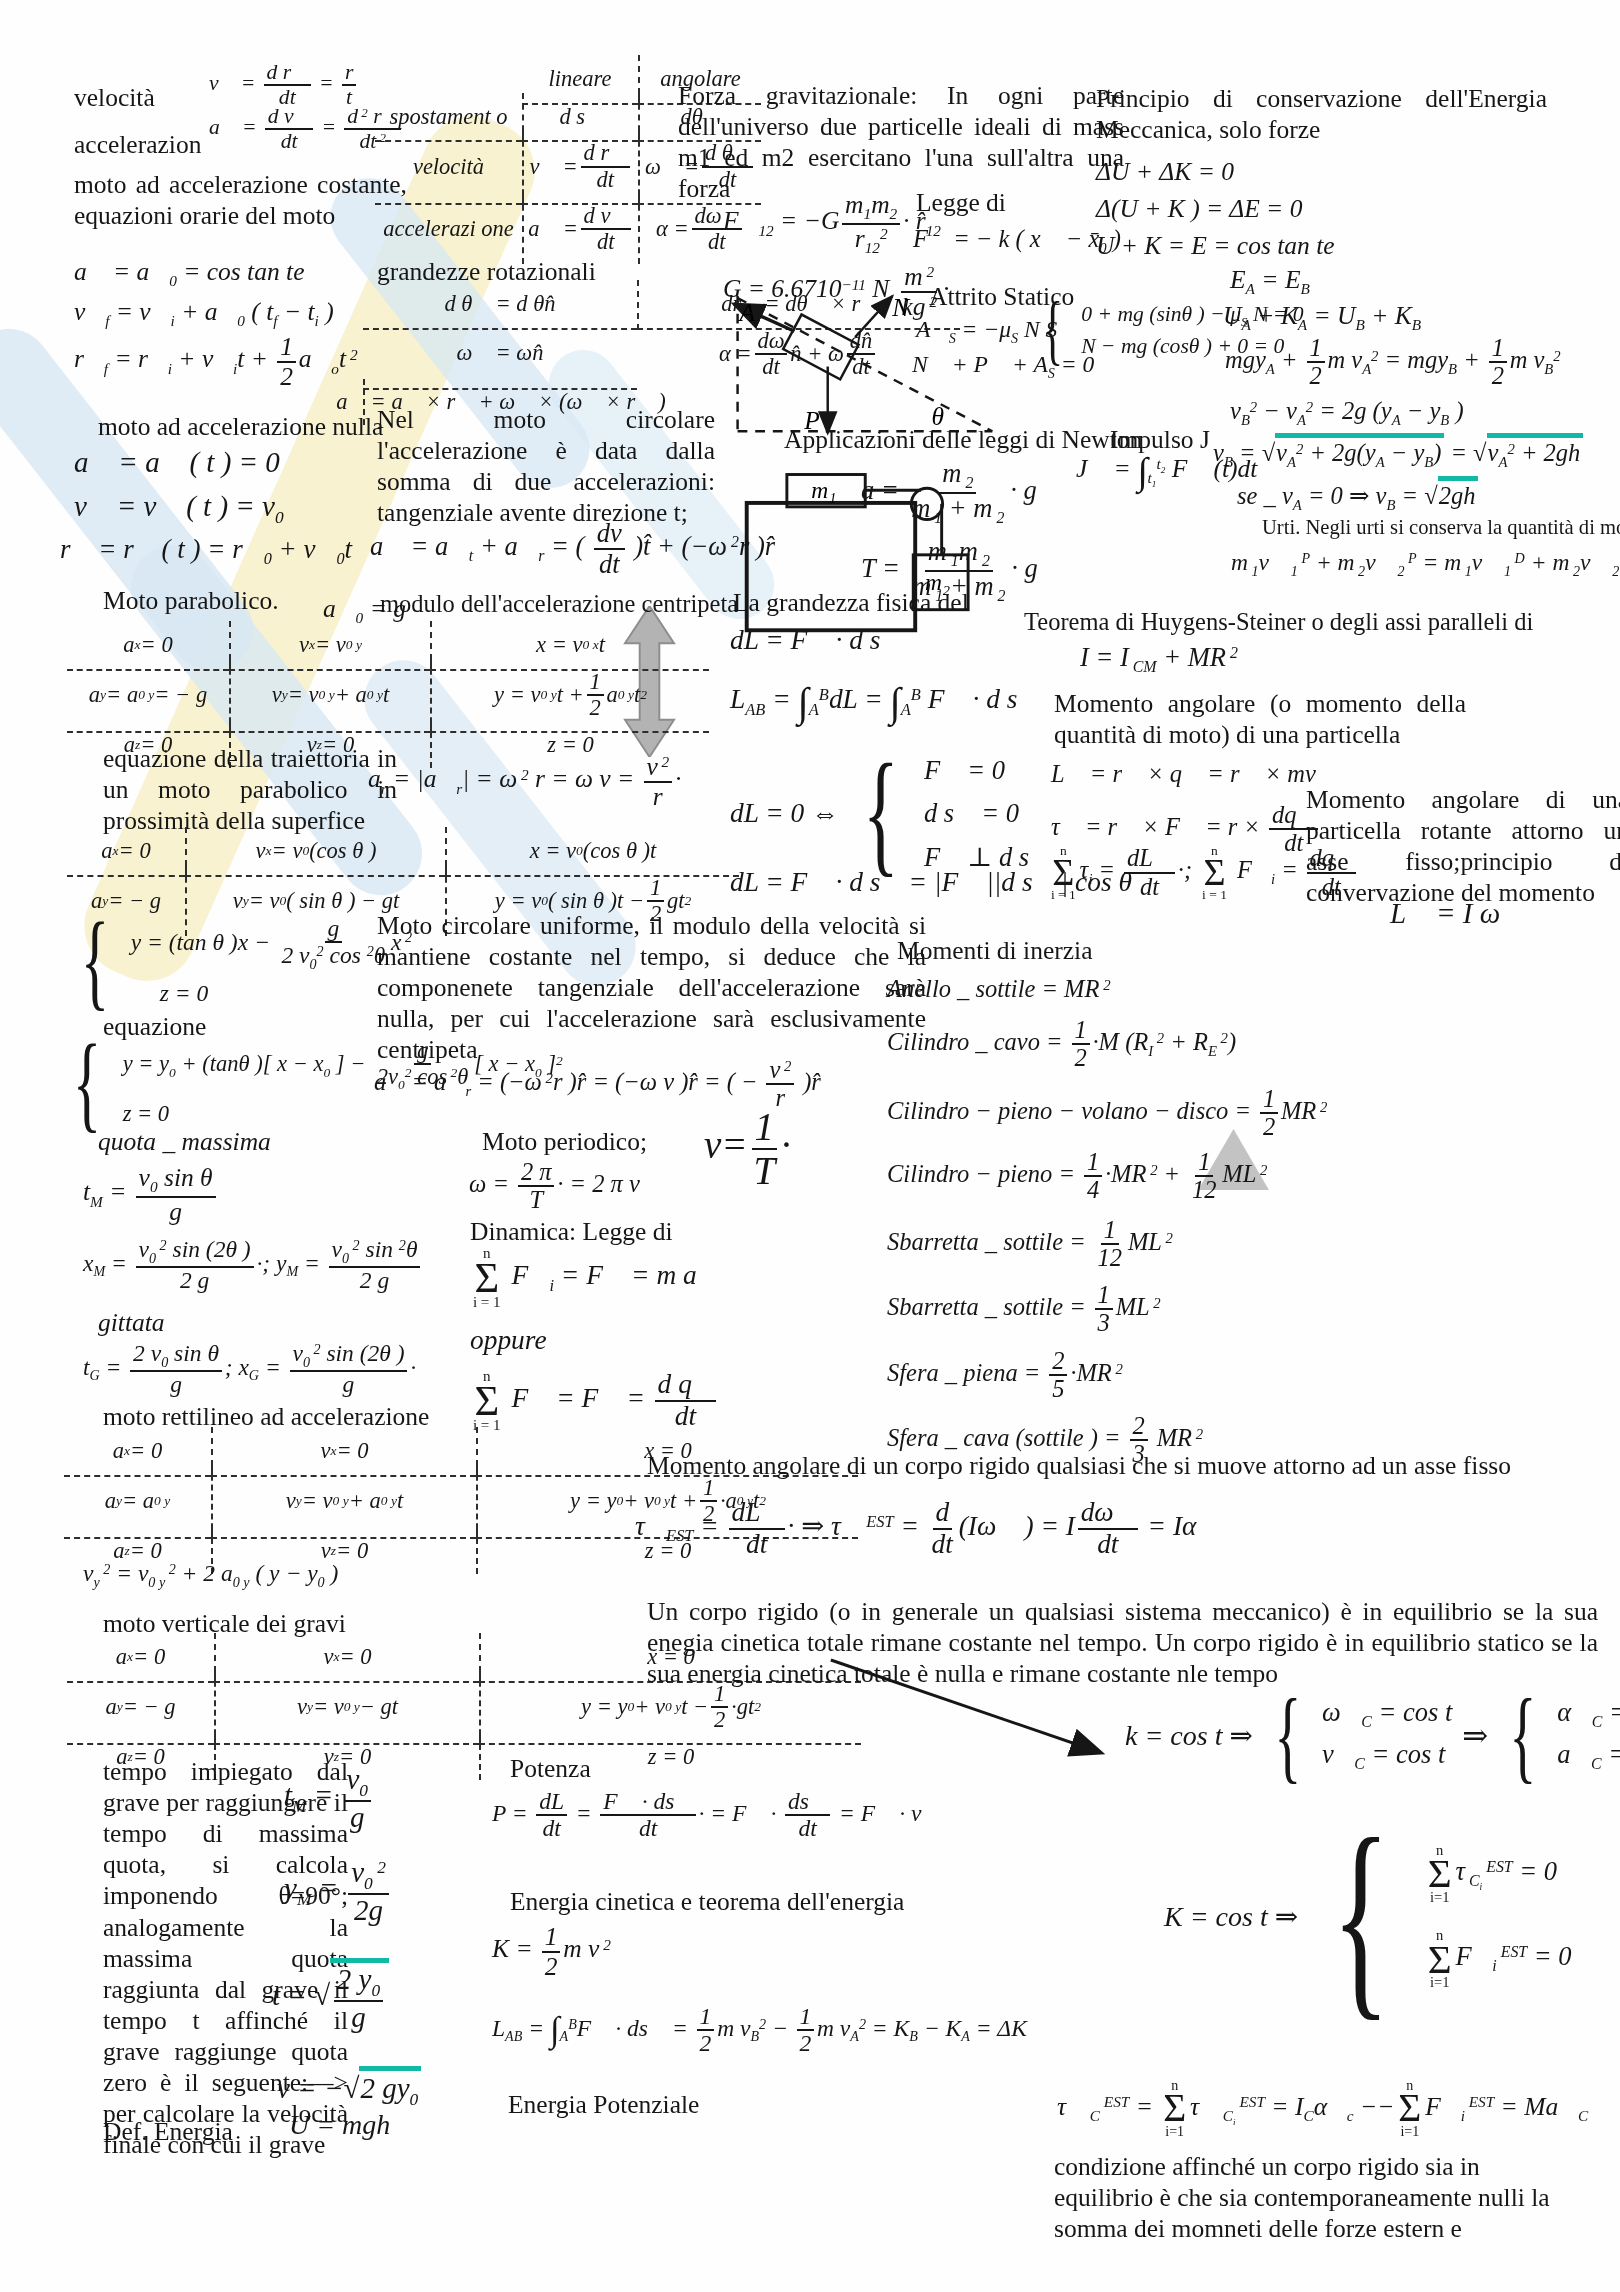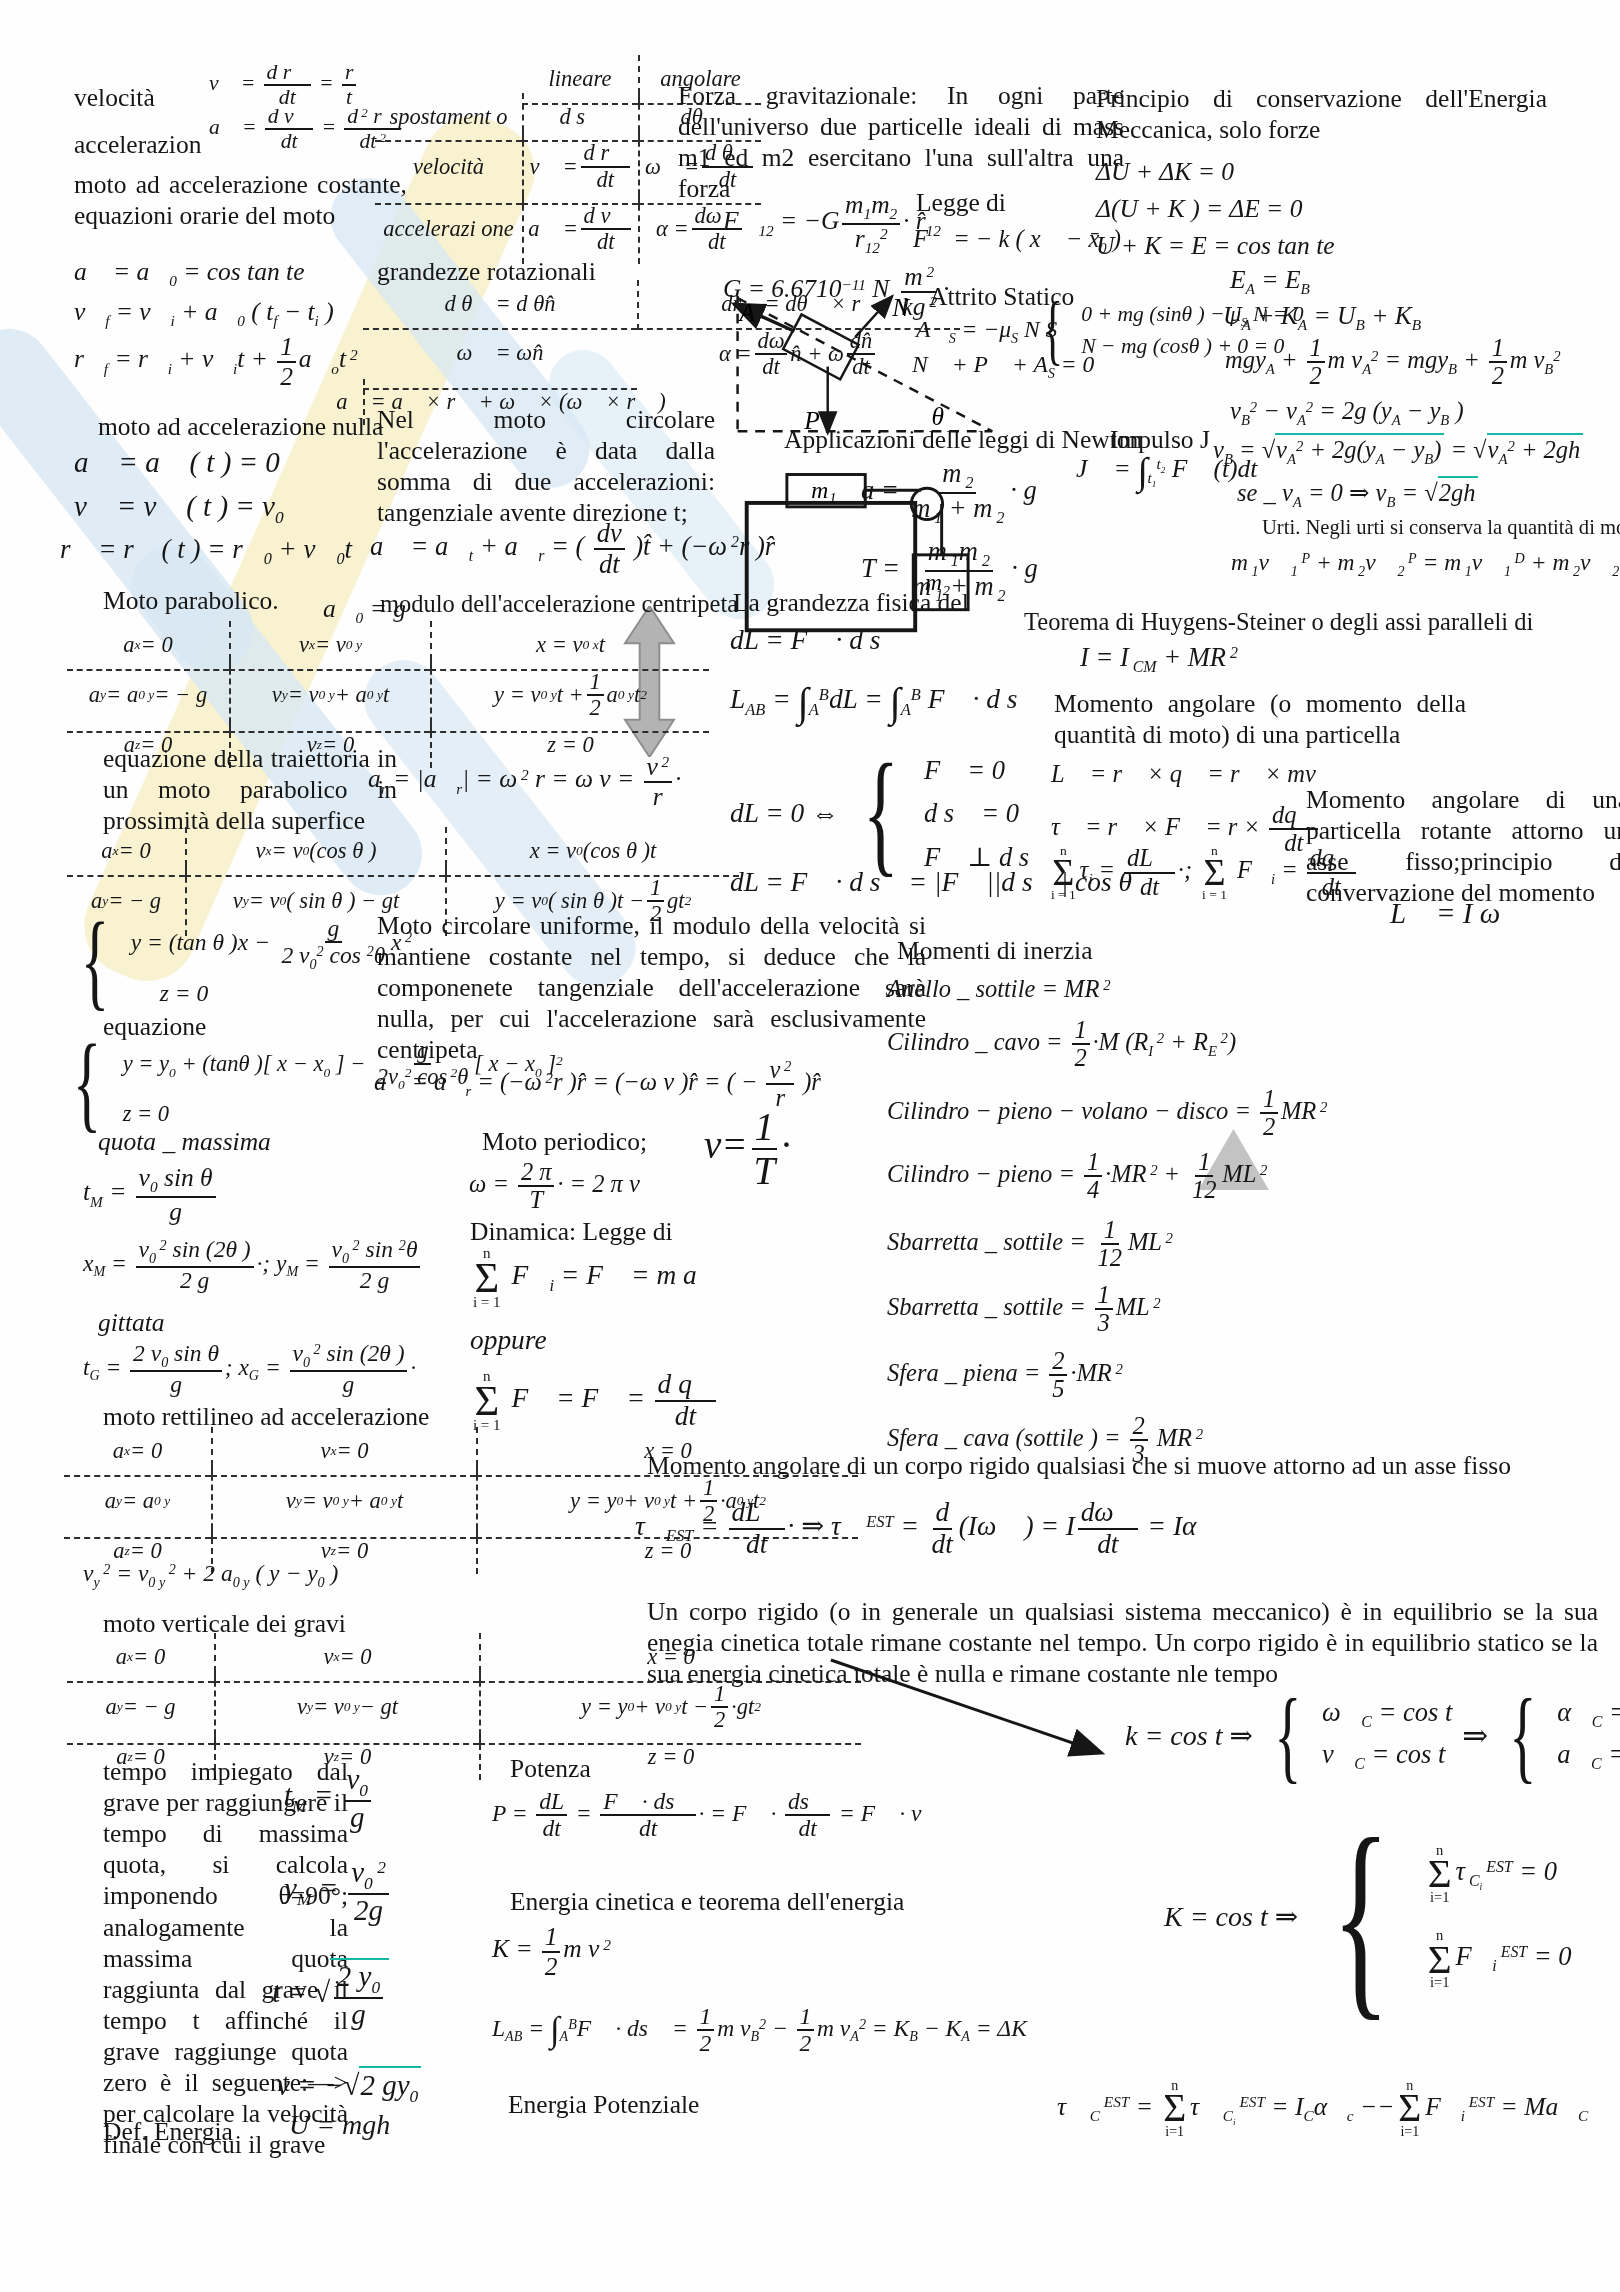--- a/index.html
+++ b/index.html
@@ -14,21 +14,21 @@
   .f{display:inline-flex;flex-direction:column;align-items:center;vertical-align:middle;
      line-height:1.08;margin:0 2.9px;text-align:center}
   .f>span{display:block;padding:0 2.9px}
   .f>span:first-child{border-bottom:2px solid #161616}
   .sum{display:inline-flex;flex-direction:column;align-items:center;vertical-align:middle;
        line-height:.85;font-style:normal;margin:0 3.9px}
   .sum>span:nth-child(1){font-size:.55em}
   .sum>span:nth-child(2){font-size:1.55em}
   .sum>span:nth-child(3){font-size:.55em}
   .ig{font-size:1.5em;font-style:normal;vertical-align:middle}
-  .sq{display:inline-block;border-top:2px solid #14b8a6;padding:1px 2.9px 0 1px}
+  .sq{display:inline-block;border-top:5px solid #14b8a6;padding:1px 2.9px 0 1px}
   .tbl{position:absolute;z-index:2;display:grid;font-style:italic;font-size:22.5px;align-items:center}
   .c{padding:4.9px 7.8px;text-align:center;border-bottom:2.5px dashed #2d2d2d;height:100%;
      display:flex;align-items:center;justify-content:center;white-space:nowrap}
   .vl{border-left:2.5px dashed #2d2d2d}
   .nb{border-bottom:none}
   .sys{position:absolute;z-index:2;display:flex;align-items:center;gap:9.8px;font-style:italic}
   .br{font-style:normal;line-height:.8;display:inline-block;transform:scaleX(.55);font-weight:400}
   .col{display:flex;flex-direction:column;gap:7.8px;font-size:25.5px;white-space:nowrap;text-align:left}
   .wm{position:absolute;z-index:0}
   svg text{font-family:"Liberation Serif","DejaVu Serif",serif;font-style:italic}
@@ -528,15 +528,16 @@
 
   <div class="b m" style="left:1057px;top:2080px;font-size:25.5px">τ⃗<sub> C</sub><sup> EST</sup> = <span class="sum">
         <span>n</span>
         <span>Σ</span>
         <span>i=1</span>
       </span>τ⃗<sub> C<sub>i</sub></sub><sup> EST</sup> = I<sub>C</sub>α⃗<sub>c</sub> −−<span class="sum">
         <span>n</span>
         <span>Σ</span>
         <span>i=1</span>
       </span>F⃗<sub>i</sub><sup> EST</sup> = Ma⃗<sub>C</sub></div>
+  <div class="b t" style="left:1054px;top:2151px;width:529px;text-align:left">condizione affinché un corpo rigido sia in equilibrio è che sia contemporaneamente nulli la somma dei momneti delle forze estern e</div>
 
 </div>
 
 
 </body></html>

